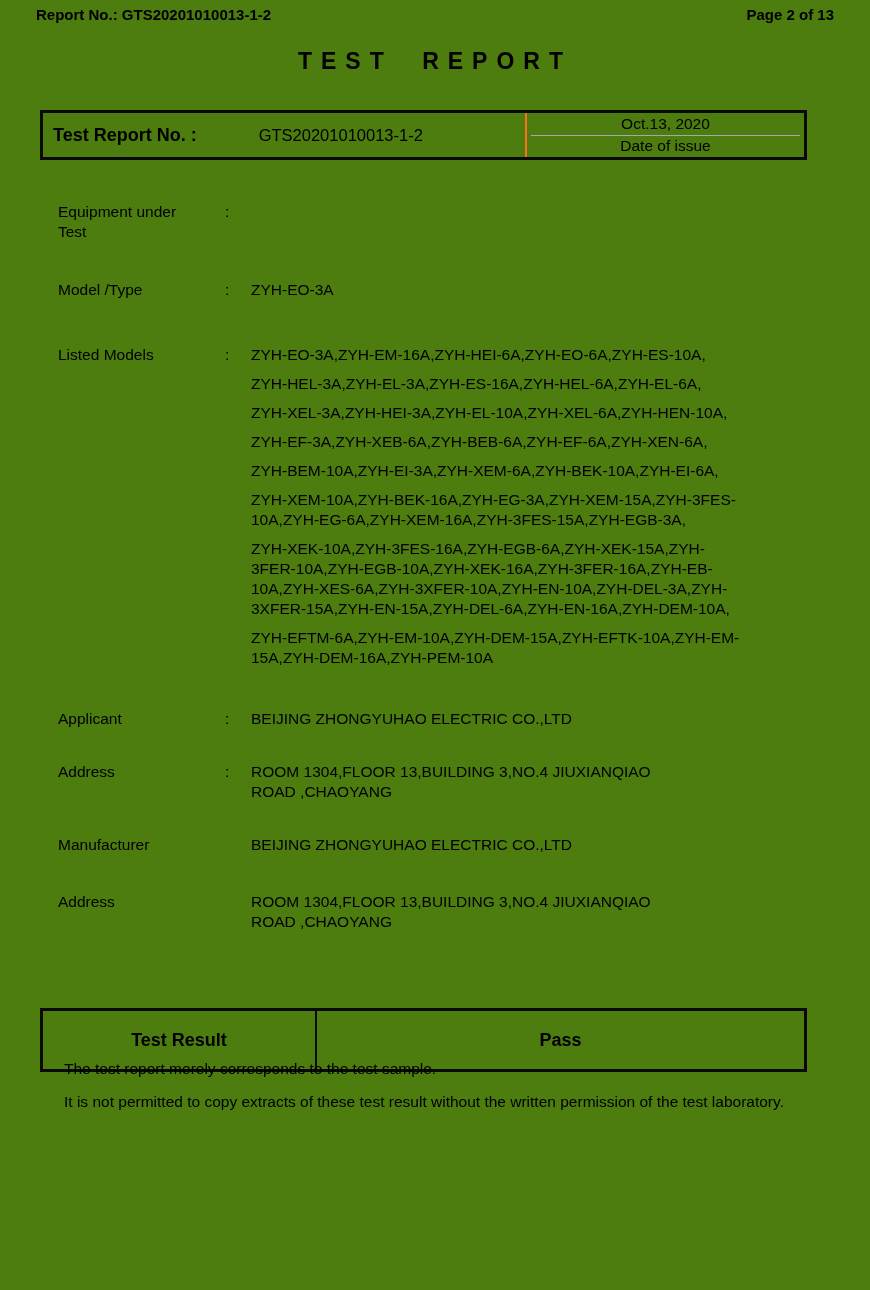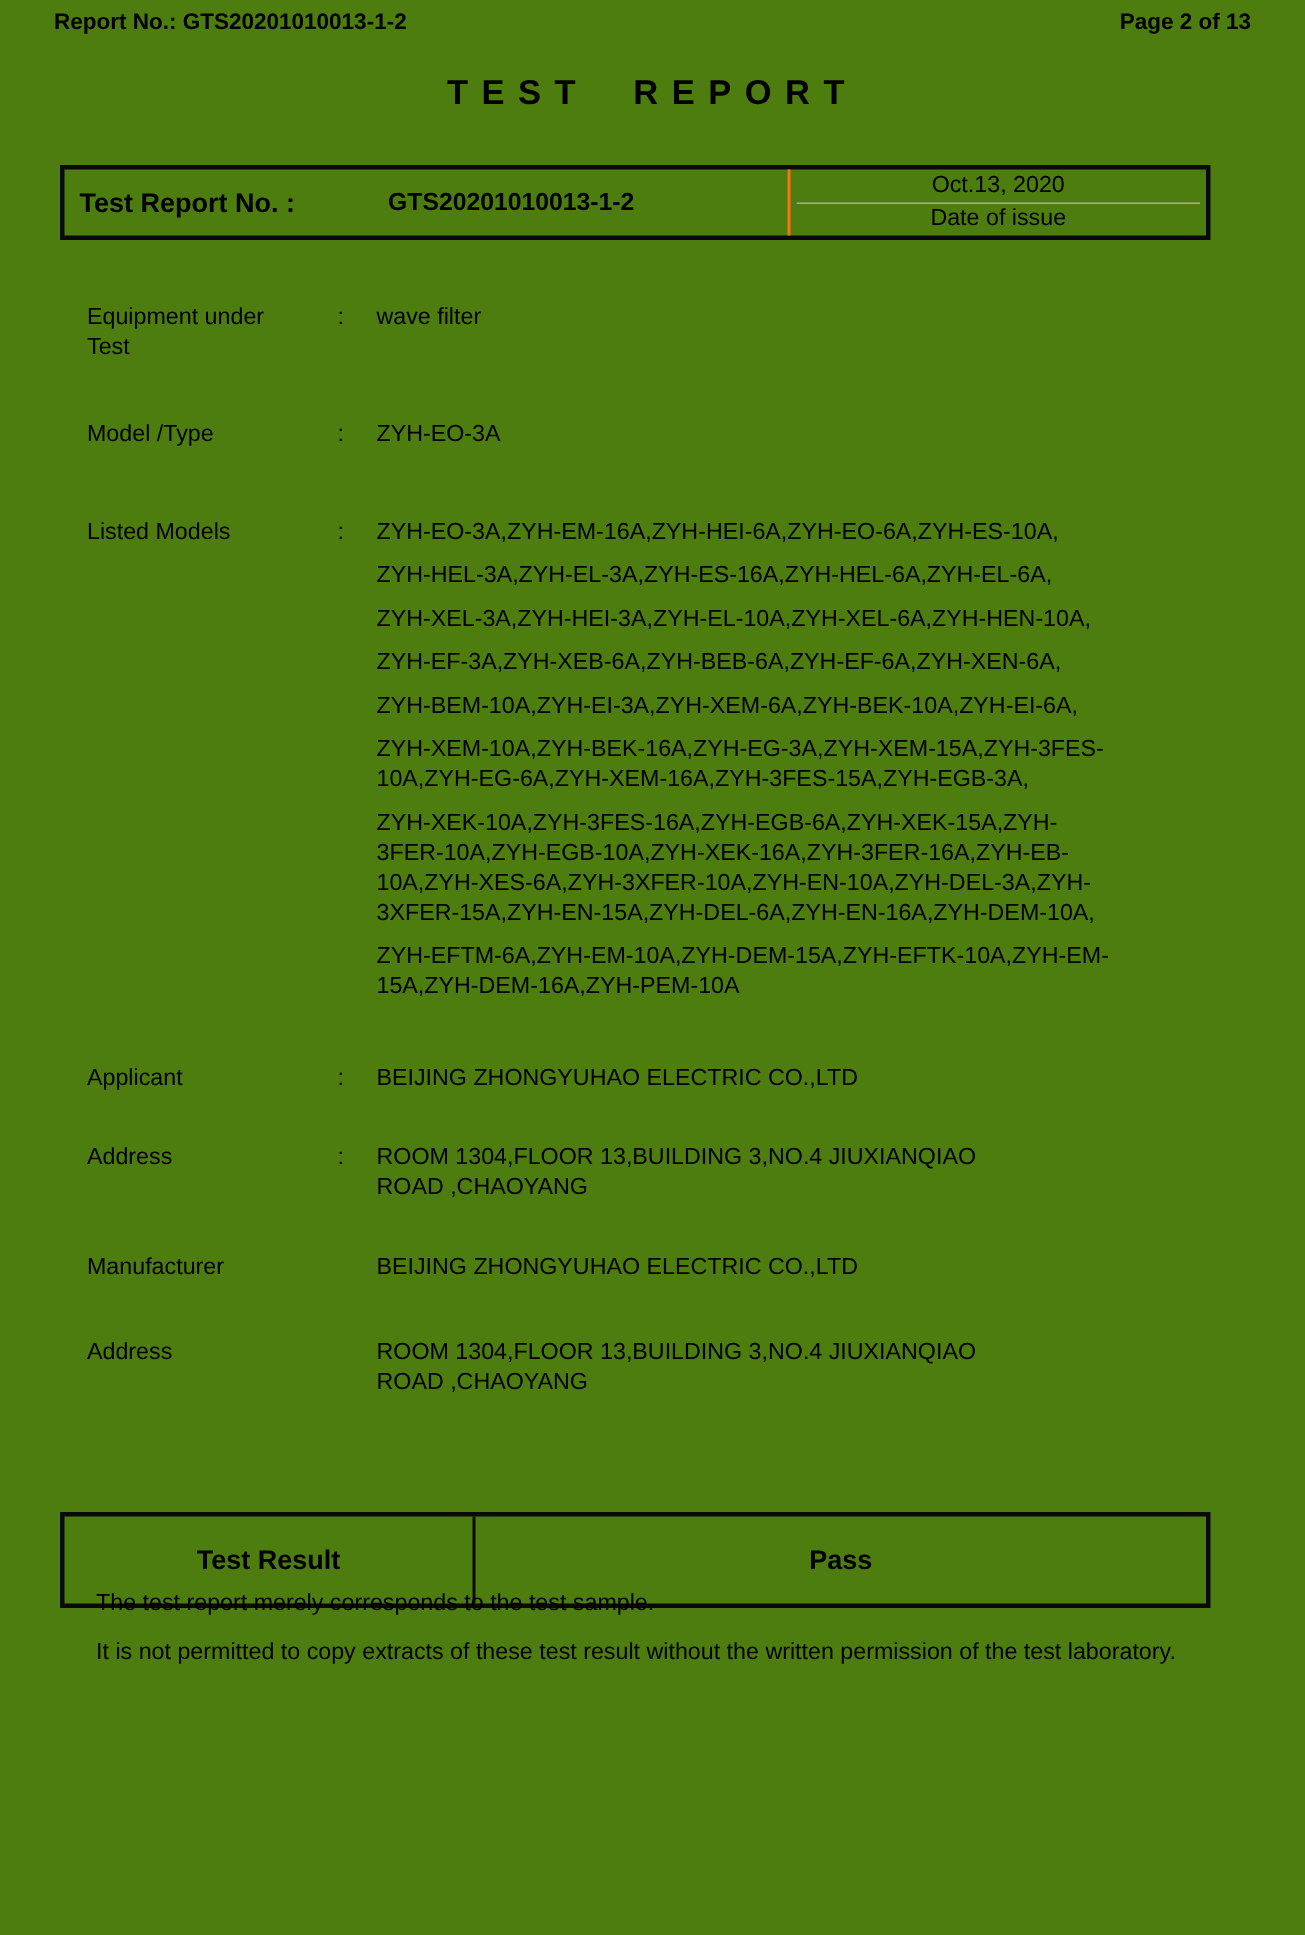--- a/index.html
+++ b/index.html
@@ -41,21 +41,21 @@
     display: flex;
     gap: 16px;
   }
   .report-table .cell-left {
     flex: 1;
     display: flex;
     align-items: center;
     padding-left: 10px;
   }
   .report-table .trn-label { font-size: 18px; font-weight: bold; }
-  .report-table .trn-value { font-size: 16.5px; font-weight: bold; margin-left: 62px; }
+  .report-table .trn-value { font-size: 16.5px; font-weight: normal; margin-left: 62px; }
   .report-table .cell-right {
     width: 277px;
     border-left: 2px solid #f97316;
     display: flex;
     flex-direction: column;
   }
   .report-table .date-top, .report-table .date-bottom {
     flex: 1;
     display: flex;
     align-items: center;
@@ -146,21 +146,20 @@
       <div class="date-divider"></div>
       <div class="date-bottom">Date of issue</div>
     </div>
   </div>
 
   <div class="fields">
 
     <div class="field-row row-equipment">
       <span class="f-label">Equipment under Test</span>
       <span class="f-colon">:</span>
-      <span class="f-value">wave filter</span>
     </div>
 
     <div class="field-row row-model">
       <span class="f-label">Model /Type</span>
       <span class="f-colon">:</span>
       <span class="f-value">ZYH-EO-3A</span>
     </div>
 
     <div class="field-row row-models">
       <span class="f-label">Listed Models</span>

